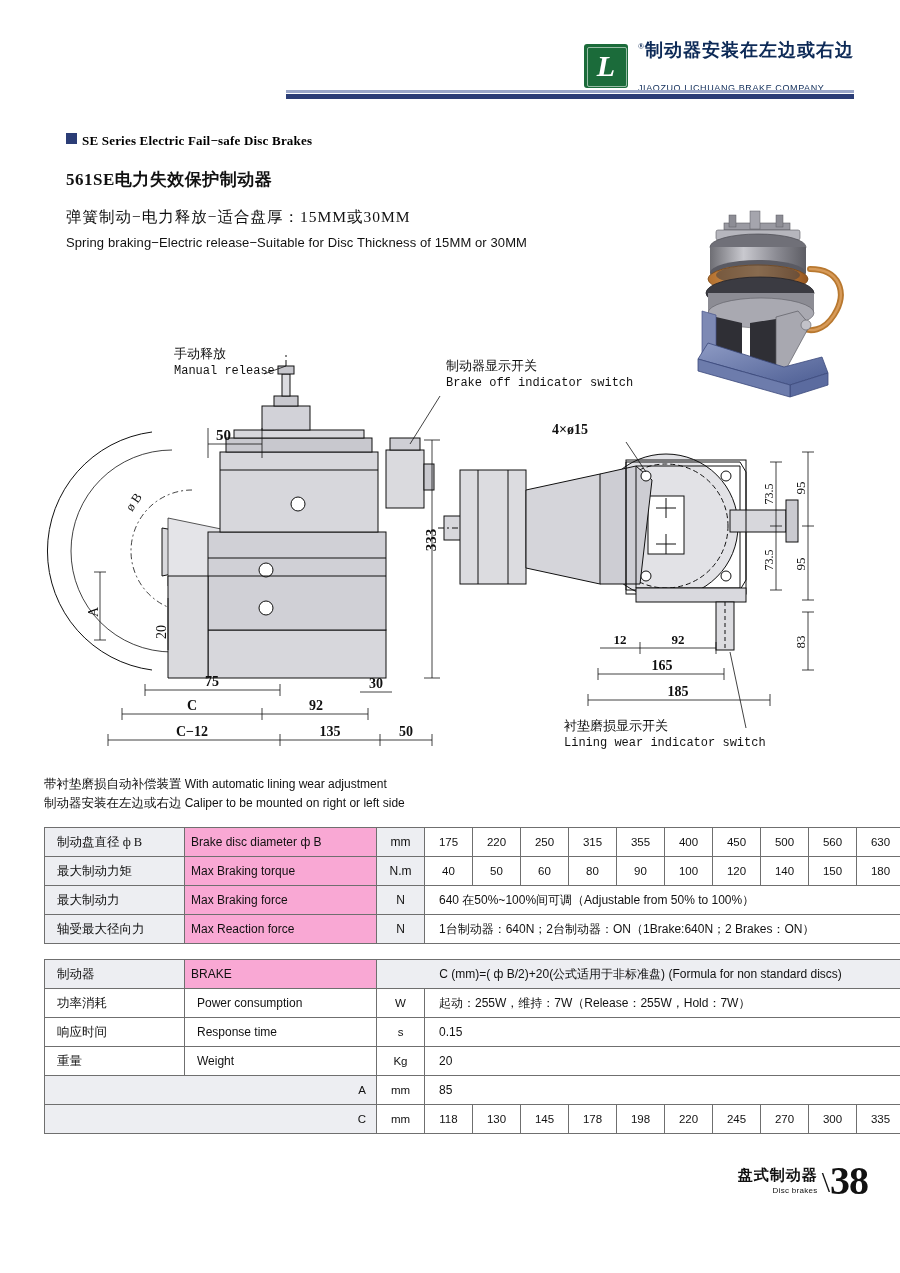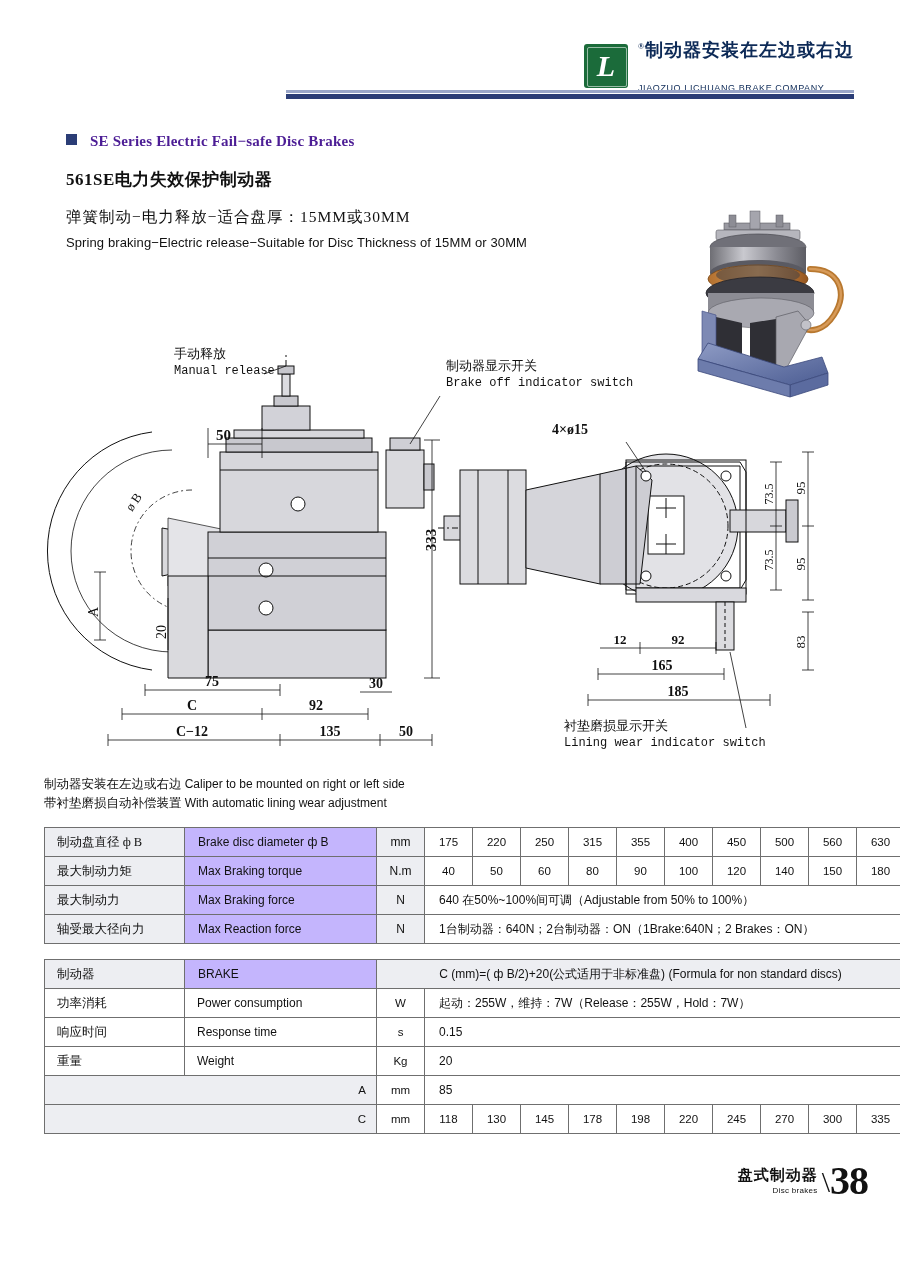--- a/index.html
+++ b/index.html
@@ -116,23 +116,22 @@
   .title-cn {
     font-family: "Liberation Serif", serif;
     font-weight: bold;
     font-size: 20px;
     color: #2b3d76;
     letter-spacing: .5px;
   }
   .title-en {
     font-family: "Liberation Serif", serif;
     font-weight: bold;
-    font-size: 15px;
-    color: #4c1d95;
-    margin-left: 8px;
+    font-size: 13px;
+    color: #000000;
     letter-spacing: .2px;
   }
   .subtitle {
     position: absolute;
     left: 66px;
     top: 168px;
     font-family: "Liberation Serif", serif;
     font-weight: bold;
     font-size: 17px;
     color: #111;
@@ -200,23 +199,23 @@
   td.lbl-cn {
     text-align: left;
     padding-left: 12px;
     font-family: "Liberation Serif", serif;
     font-size: 12.5px;
     background: #edeef2;
     margin-top: 21px;
   }
   td.lbl-en {
     text-align: left;
-    padding-left: 13px;
+    padding-left: 6px;
     font-size: 12px;
-    background: #c4b5fd;
+    background: #f9a8d4;
   }
   td.lbl-plain {
     text-align: left;
     padding-left: 12px;
     font-family: "Liberation Serif", serif;
     font-size: 12.5px;
   }
   td.lbl-en-plain {
     text-align: left;
     padding-left: 12px;
@@ -542,26 +541,26 @@
   <g stroke="#111" stroke-width="0.8" fill="none">
     <line x1="690" y1="312" x2="706" y2="388"></line>
   </g>
   <text x="524" y="390" font-size="13" fill="#111">衬垫磨损显示开关</text>
   <text x="524" y="406" font-size="12" fill="#111" font-family="'Liberation Mono', monospace">Lining wear indicator switch</text>
 </svg>
 </div>
 
 <div class="notes">
   <div>
+    <span>带衬垫磨损自动补偿装置</span>
+    <span class="n-en">With automatic lining wear adjustment</span>
+  </div>
+  <div>
     <span>制动器安装在左边或右边</span>
     <span class="n-en">Caliper to be mounted on right or left side</span>
-  </div>
-  <div>
-    <span>带衬垫磨损自动补偿装置</span>
-    <span class="n-en">With automatic lining wear adjustment</span>
   </div>
 </div>
 
 <table id="table1">
   <colgroup>
     <col style="width:140px">
       <col style="width:192px">
       <col style="width:48px">
     <col style="width:48px">
       <col style="width:48px">

